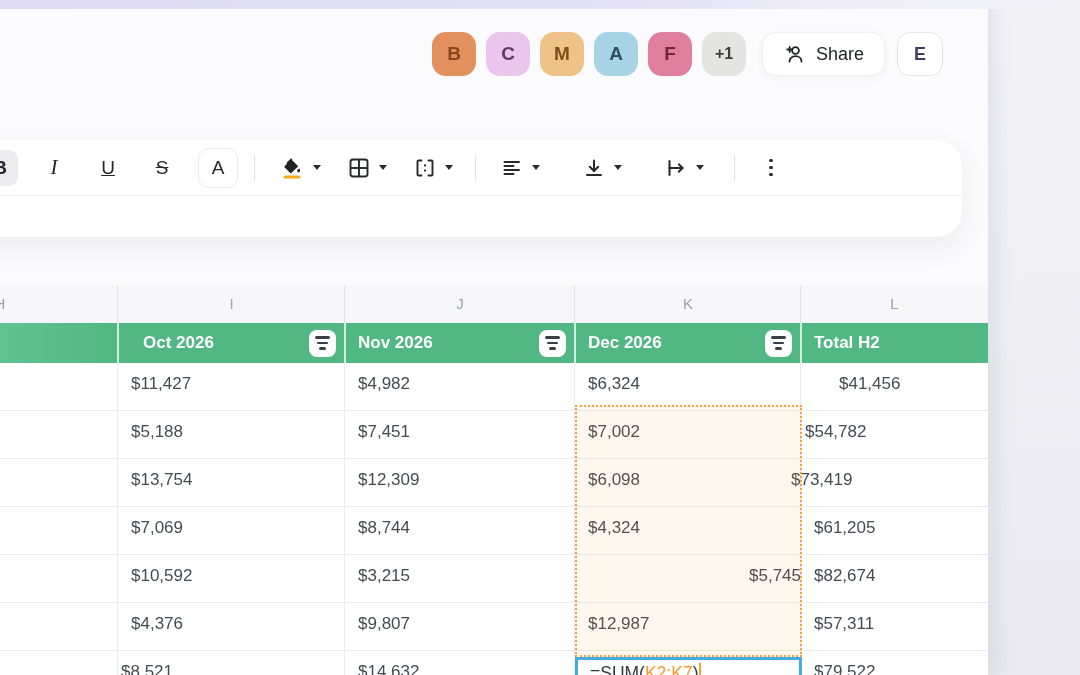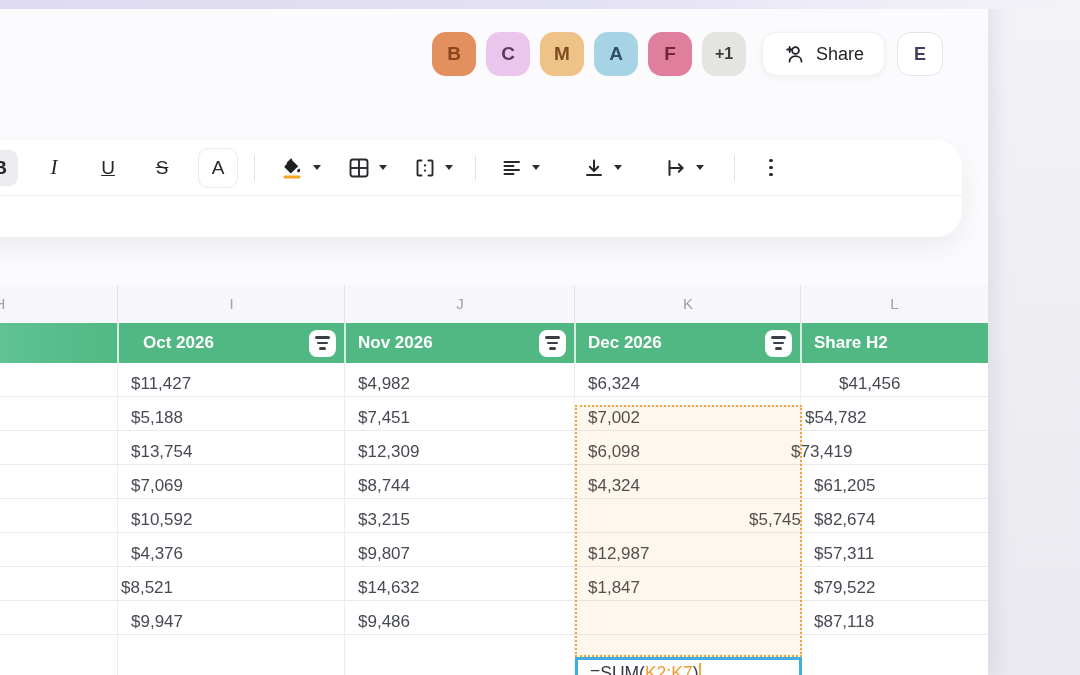--- a/index.html
+++ b/index.html
@@ -70,21 +70,21 @@
     padding-left:13px; color:#FFFFFF; font-weight:700; font-size:17px; cursor:pointer; }
   .hdr-sep { position:absolute; top:0; width:2px; height:40px; background:rgba(255,255,255,0.75); }
   .hdr-h { background:linear-gradient(90deg,#60C293 0%,#51B883 100%); }
   .filter-chip { position:absolute; top:6.5px; width:27px; height:27px; background:#FFFFFF;
     border-radius:8px; display:flex; flex-direction:column; align-items:center;
     justify-content:center; gap:3px; cursor:pointer; }
   .filter-chip i { display:block; height:2.6px; border-radius:2px; background:#3A3F47; }
   .fl1 { width:15px; } .fl2 { width:11px; } .fl3 { width:7px; }
 
   .rows-wrap { position:absolute; left:0; top:78px; width:988px; height:340px; }
-  .g-row { position:relative; width:988px; height:34px; border-bottom:1px solid #EAEAEE; }
+  .g-row { position:relative; width:988px; height:48px; border-bottom:1px solid #EAEAEE; }
   .cell { position:absolute; top:0; height:41px; line-height:41px; padding-left:13px;
     font-size:17px; color:#474A52; cursor:cell; }
   .v-line { position:absolute; top:78px; bottom:0; width:1px; background:#EDEDF0; }
 
   .sel-overlay { position:absolute; left:575px; top:120px; width:227px; height:252px;
     border:2px dotted #F0A43A; background:rgba(245,159,35,0.08); z-index:4; pointer-events:none; }
 
   .formula-cell { position:absolute; left:575px; top:372px; width:227px; height:45px;
     background:#FFFFFF; border:3px solid #42ACE3; z-index:6; display:flex;
     align-items:flex-start; padding:3px 0 0 12px; font-size:17.5px; color:#35383F; cursor:text; }
@@ -245,21 +245,21 @@
       <div class="hdr-cell" style="left:130px;width:227px;">
         <span>Oct  2026</span>
       </div>
       <div class="hdr-cell" style="left:345px;width:230px;">
         <span>Nov 2026</span>
       </div>
       <div class="hdr-cell" style="left:575px;width:226px;">
         <span>Dec 2026</span>
       </div>
       <div class="hdr-cell" style="left:801px;width:187px;">
-        <span>Share H2</span>
+        <span>Total H2</span>
       </div>
       <div class="hdr-sep" style="left:117px;"></div>
       <div class="hdr-sep" style="left:344px;"></div>
       <div class="hdr-sep" style="left:574px;"></div>
       <div class="hdr-sep" style="left:800px;"></div>
       <div class="filter-chip" style="left:309px;">
         <i class="fl1"></i>
           <i class="fl2"></i>
           <i class="fl3"></i>
       </div>

